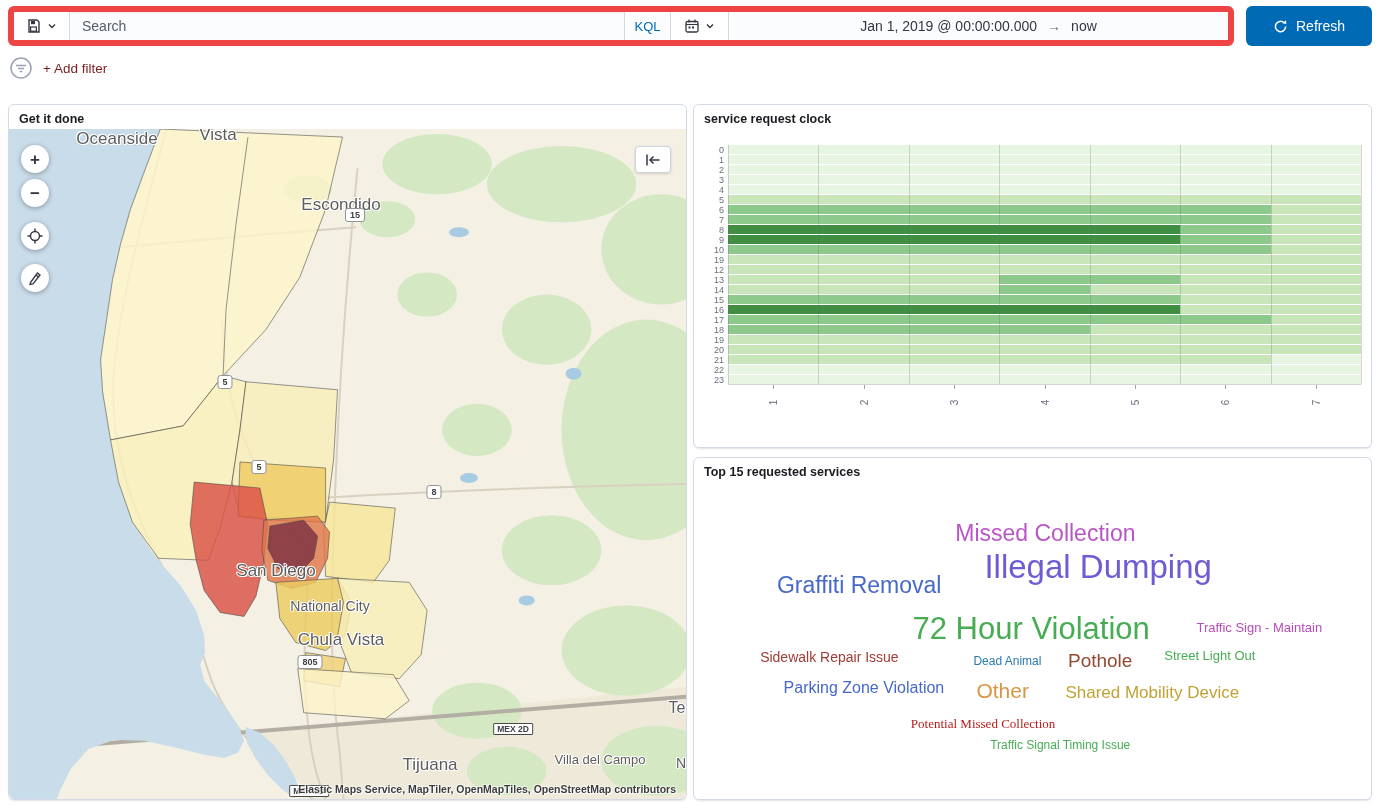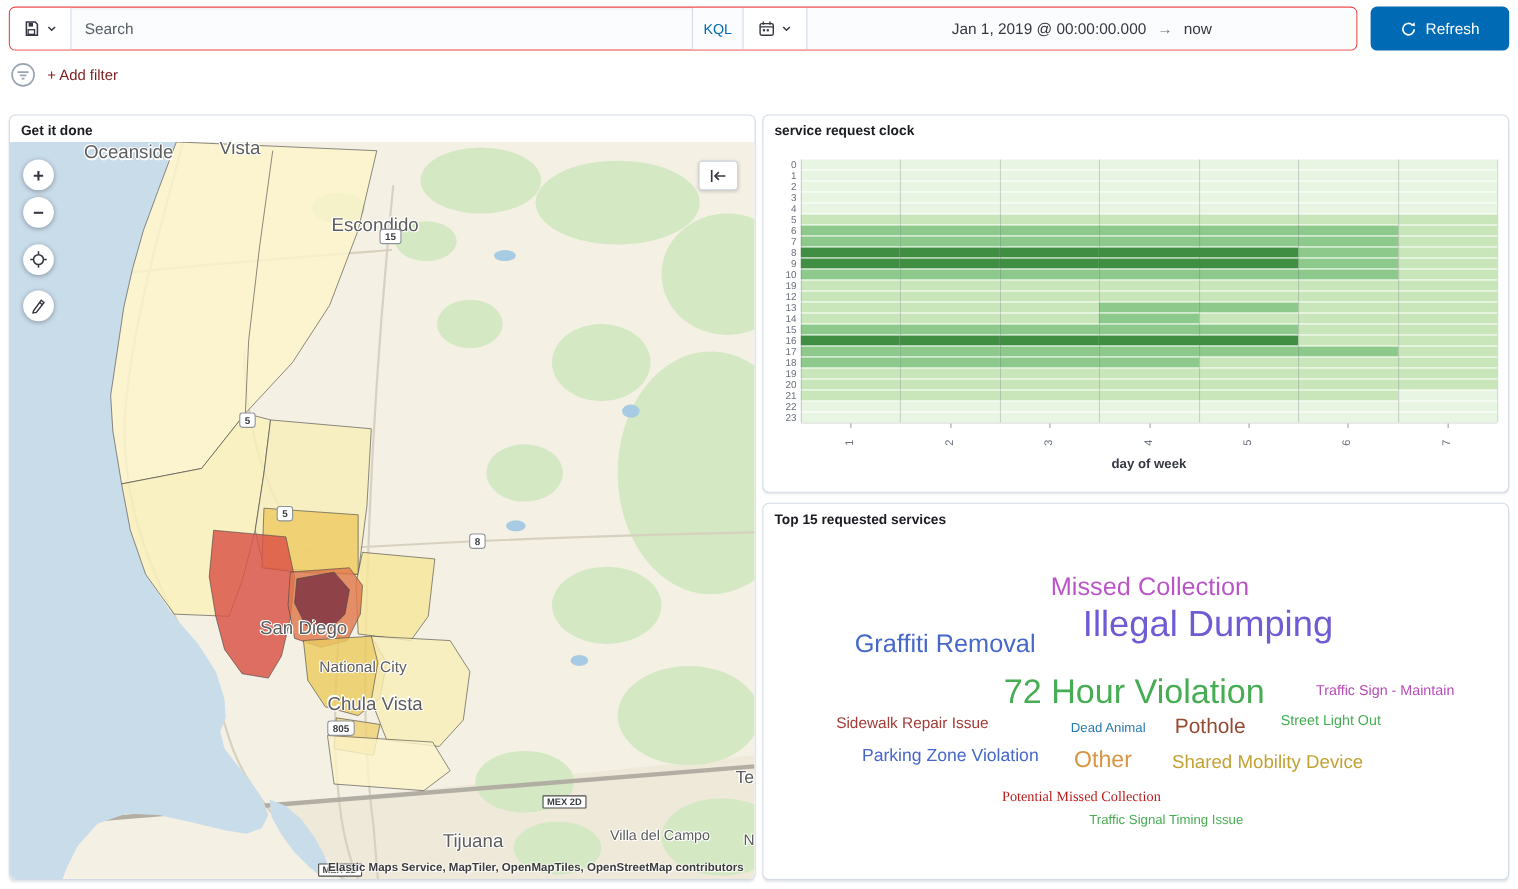--- a/index.html
+++ b/index.html
@@ -7,21 +7,21 @@
     width: 1380px; height: 808px; overflow: hidden;
     background: #fff; color: #343741;
     font-family: "Liberation Sans", sans-serif;
   }
   .page { padding: 6px 8px 8px 8px; }
 
   
   .qbar { display: flex; align-items: center; margin-bottom: 10px; }
   .sgroup {
     display: flex; align-items: stretch; height: 40px; width: 1226px;
-    background: #fbfcfd; border: 1px solid #ef4444; border-radius: 6px;
+    background: #fbfcfd; border: 6px solid #ef4444; border-radius: 6px;
     box-shadow: inset 0 1px 2px rgba(152,162,179,.15); overflow: hidden;
   }
   .sq-btn { width: 56px; border-right: 1px solid #d3dae6; background: #fff;
     display: flex; align-items: center; justify-content: center; gap: 5px; cursor: pointer; }
   .search-input { flex: 1; border: 0; outline: 0; background: transparent;
     font-family: inherit; font-size: 14px; color: #343741; padding: 0 12px; }
   .search-input::placeholder { color: #555d66; }
   .kql-btn { width: 46px; border-left: 1px solid #d3dae6; color: #006BB4; font-size: 13px;
     display: flex; align-items: center; justify-content: center; cursor: pointer; background: #fbfcfd; }
   .cal-btn { width: 58px; border-left: 1px solid #d3dae6; background: #fff;
@@ -542,21 +542,20 @@
                 <div class="hm-xtick" style="left: 50%;"></div>
                 <span class="hm-xlab" style="left: 50%;">4</span>
                 <div class="hm-xtick" style="left: 64.2857%;"></div>
                 <span class="hm-xlab" style="left: 64.2857%;">5</span>
                 <div class="hm-xtick" style="left: 78.5714%;"></div>
                 <span class="hm-xlab" style="left: 78.5714%;">6</span>
                 <div class="hm-xtick" style="left: 92.8571%;"></div>
                 <span class="hm-xlab" style="left: 92.8571%;">7</span>
               </div>
           </div>
-          <div class="hm-xtitle">day of week</div>
         </div>
       </div>
 
       <div class="panel tc-panel">
         <div class="ptitle">Top 15 requested services</div>
         <div class="tc-area">
             <span class="tag" style="left: 51.9%; top: 16.7%; font-size: 23px; color: rgb(186, 85, 200);">Missed Collection</span>
             <span class="tag" style="left: 59.7%; top: 28.2%; font-size: 33px; color: rgb(111, 91, 211);">Illegal Dumping</span>
             <span class="tag" style="left: 24.4%; top: 34%; font-size: 23px; color: rgb(70, 104, 201);">Graffiti Removal</span>
             <span class="tag" style="left: 49.8%; top: 48.4%; font-size: 31px; color: rgb(71, 173, 83);">72 Hour Violation</span>

